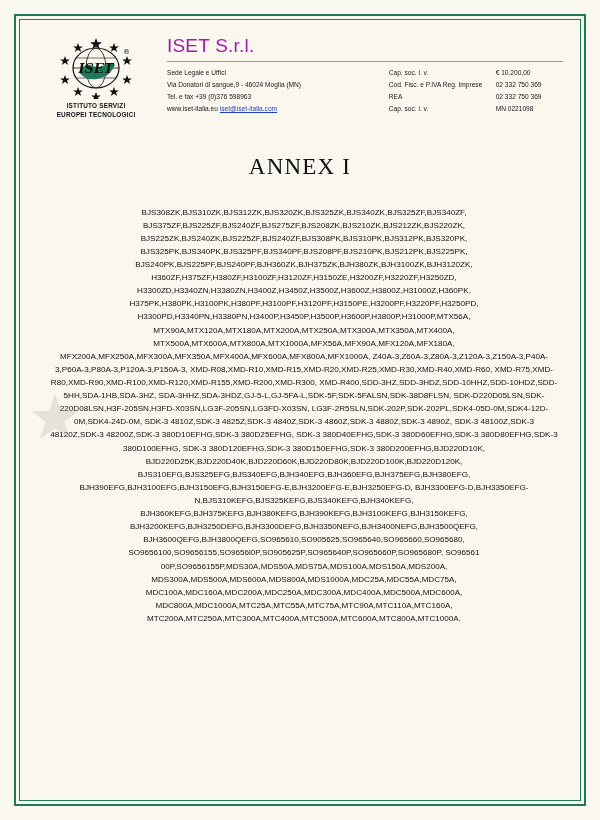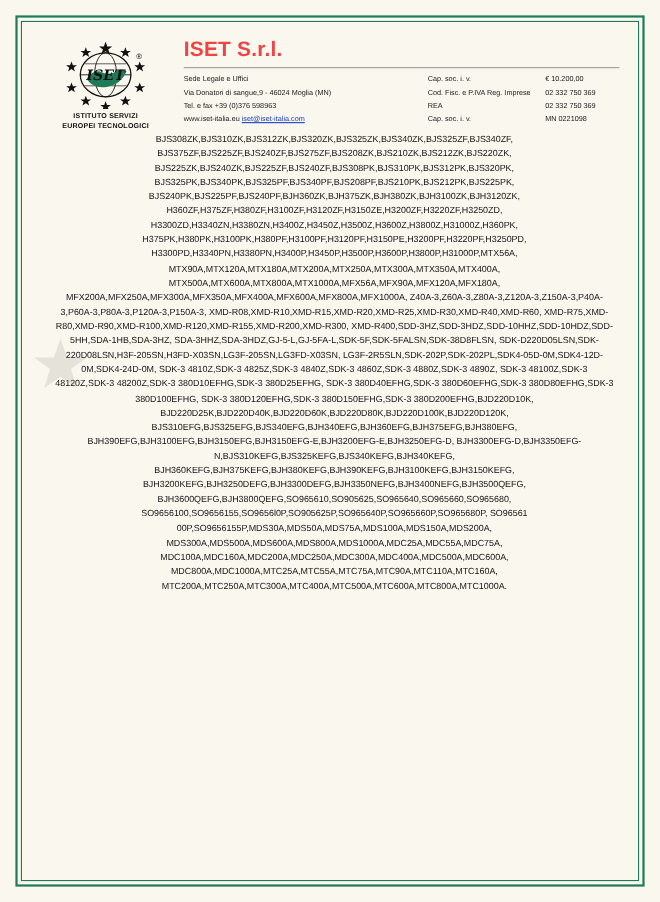--- a/index.html
+++ b/index.html
@@ -71,22 +71,22 @@
     letter-spacing: .2px;
     color: #111;
     margin-top: 2px;
   }
   .company-block {
     flex: 1 1 auto;
     padding-left: 12px;
   }
   .company-name {
     font-size: 19px;
-    font-weight: bold;
-    color: #ef4444;
+    font-weight: normal;
+    color: #a21caf;
     letter-spacing: .2px;
     margin-bottom: 4px;
   }
   .rule {
     border-top: 1px solid #9a9a9a;
     margin: 3px 0 5px 0;
   }
   .info-table {
     width: 100%;
     border-collapse: collapse;
@@ -198,20 +198,21 @@
             <tr>
               <td class="left"><span>www.iset-italia.eu  </span><span class="link">iset@iset-italia.com</span></td>
               <td class="mid">Cap. soc. i. v.</td>
               <td class="right">MN 0221098</td>
             </tr>
           </tbody>
         </table>
       </div>
     </div>
 
+    <div class="title">ANNEX I</div>
 
     <div class="body-text">
       <div class="watermark">
         <svg width="52" height="52" viewBox="0 0 52 52" xmlns="http://www.w3.org/2000/svg">
           <polygon points="26,2 32,19 50,19 35.5,29.5 41,47 26,36.5 11,47 16.5,29.5 2,19 20,19" fill="#9a9a8f"></polygon>
         </svg>
       </div>
       <span>BJS308ZK,BJS310ZK,BJS312ZK,BJS320ZK,BJS325ZK,BJS340ZK,BJS325ZF,BJS340ZF, BJS375ZF,BJS225ZF,BJS240ZF,BJS275ZF,BJS208ZK,BJS210ZK,BJS212ZK,BJS220ZK, BJS225ZK,BJS240ZK,BJS225ZF,BJS240ZF,BJS308PK,BJS310PK,BJS312PK,BJS320PK, BJS325PK,BJS340PK,BJS325PF,BJS340PF,BJS208PF,BJS210PK,BJS212PK,BJS225PK, BJS240PK,BJS225PF,BJS240PF,BJH360ZK,BJH375ZK,BJH380ZK,BJH3100ZK,BJH3120ZK, H360ZF,H375ZF,H380ZF,H3100ZF,H3120ZF,H3150ZE,H3200ZF,H3220ZF,H3250ZD, H3300ZD,H3340ZN,H3380ZN,H3400Z,H3450Z,H3500Z,H3600Z,H3800Z,H31000Z,H360PK, H375PK,H380PK,H3100PK,H380PF,H3100PF,H3120PF,H3150PE,H3200PF,H3220PF,H3250PD, H3300PD,H3340PN,H3380PN,H3400P,H3450P,H3500P,H3600P,H3800P,H31000P,MTX56A, MTX90A,MTX120A,MTX180A,MTX200A,MTX250A,MTX300A,MTX350A,MTX400A, MTX500A,MTX600A,MTX800A,MTX1000A,MFX56A,MFX90A,MFX120A,MFX180A, MFX200A,MFX250A,MFX300A,MFX350A,MFX400A,MFX600A,MFX800A,MFX1000A, Z40A-3,Z60A-3,Z80A-3,Z120A-3,Z150A-3,P40A-3,P60A-3,P80A-3,P120A-3,P150A-3, XMD-R08,XMD-R10,XMD-R15,XMD-R20,XMD-R25,XMD-R30,XMD-R40,XMD-R60, XMD-R75,XMD-R80,XMD-R90,XMD-R100,XMD-R120,XMD-R155,XMD-R200,XMD-R300, XMD-R400,SDD-3HZ,SDD-3HDZ,SDD-10HHZ,SDD-10HDZ,SDD-5HH,SDA-1HB,SDA-3HZ, SDA-3HHZ,SDA-3HDZ,GJ-5-L,GJ-5FA-L,SDK-5F,SDK-5FALSN,SDK-38D8FLSN, SDK-D220D05LSN,SDK-220D08LSN,H3F-205SN,H3FD-X03SN,LG3F-205SN,LG3FD-X03SN, LG3F-2R5SLN,SDK-202P,SDK-202PL,SDK4-05D-0M,SDK4-12D-0M,SDK4-24D-0M, SDK-3 4810Z,SDK-3 4825Z,SDK-3 4840Z,SDK-3 4860Z,SDK-3 4880Z,SDK-3 4890Z, SDK-3 48100Z,SDK-3 48120Z,SDK-3 48200Z,SDK-3 380D10EFHG,SDK-3 380D25EFHG, SDK-3 380D40EFHG,SDK-3 380D60EFHG,SDK-3 380D80EFHG,SDK-3 380D100EFHG, SDK-3 380D120EFHG,SDK-3 380D150EFHG,SDK-3 380D200EFHG,BJD220D10K, BJD220D25K,BJD220D40K,BJD220D60K,BJD220D80K,BJD220D100K,BJD220D120K, BJS310EFG,BJS325EFG,BJS340EFG,BJH340EFG,BJH360EFG,BJH375EFG,BJH380EFG, BJH390EFG,BJH3100EFG,BJH3150EFG,BJH3150EFG-E,BJH3200EFG-E,BJH3250EFG-D, BJH3300EFG-D,BJH3350EFG-N,BJS310KEFG,BJS325KEFG,BJS340KEFG,BJH340KEFG, BJH360KEFG,BJH375KEFG,BJH380KEFG,BJH390KEFG,BJH3100KEFG,BJH3150KEFG, BJH3200KEFG,BJH3250DEFG,BJH3300DEFG,BJH3350NEFG,BJH3400NEFG,BJH3500QEFG, BJH3600QEFG,BJH3800QEFG,SO965610,SO905625,SO965640,SO965660,SO965680, SO9656100,SO9656155,SO9656l0P,SO905625P,SO965640P,SO965660P,SO965680P, SO96561 00P,SO9656155P,MDS30A,MDS50A,MDS75A,MDS100A,MDS150A,MDS200A, MDS300A,MDS500A,MDS600A,MDS800A,MDS1000A,MDC25A,MDC55A,MDC75A, MDC100A,MDC160A,MDC200A,MDC250A,MDC300A,MDC400A,MDC500A,MDC600A, MDC800A,MDC1000A,MTC25A,MTC55A,MTC75A,MTC90A,MTC110A,MTC160A, MTC200A,MTC250A,MTC300A,MTC400A,MTC500A,MTC600A,MTC800A,MTC1000A.</span>
     </div>
 

